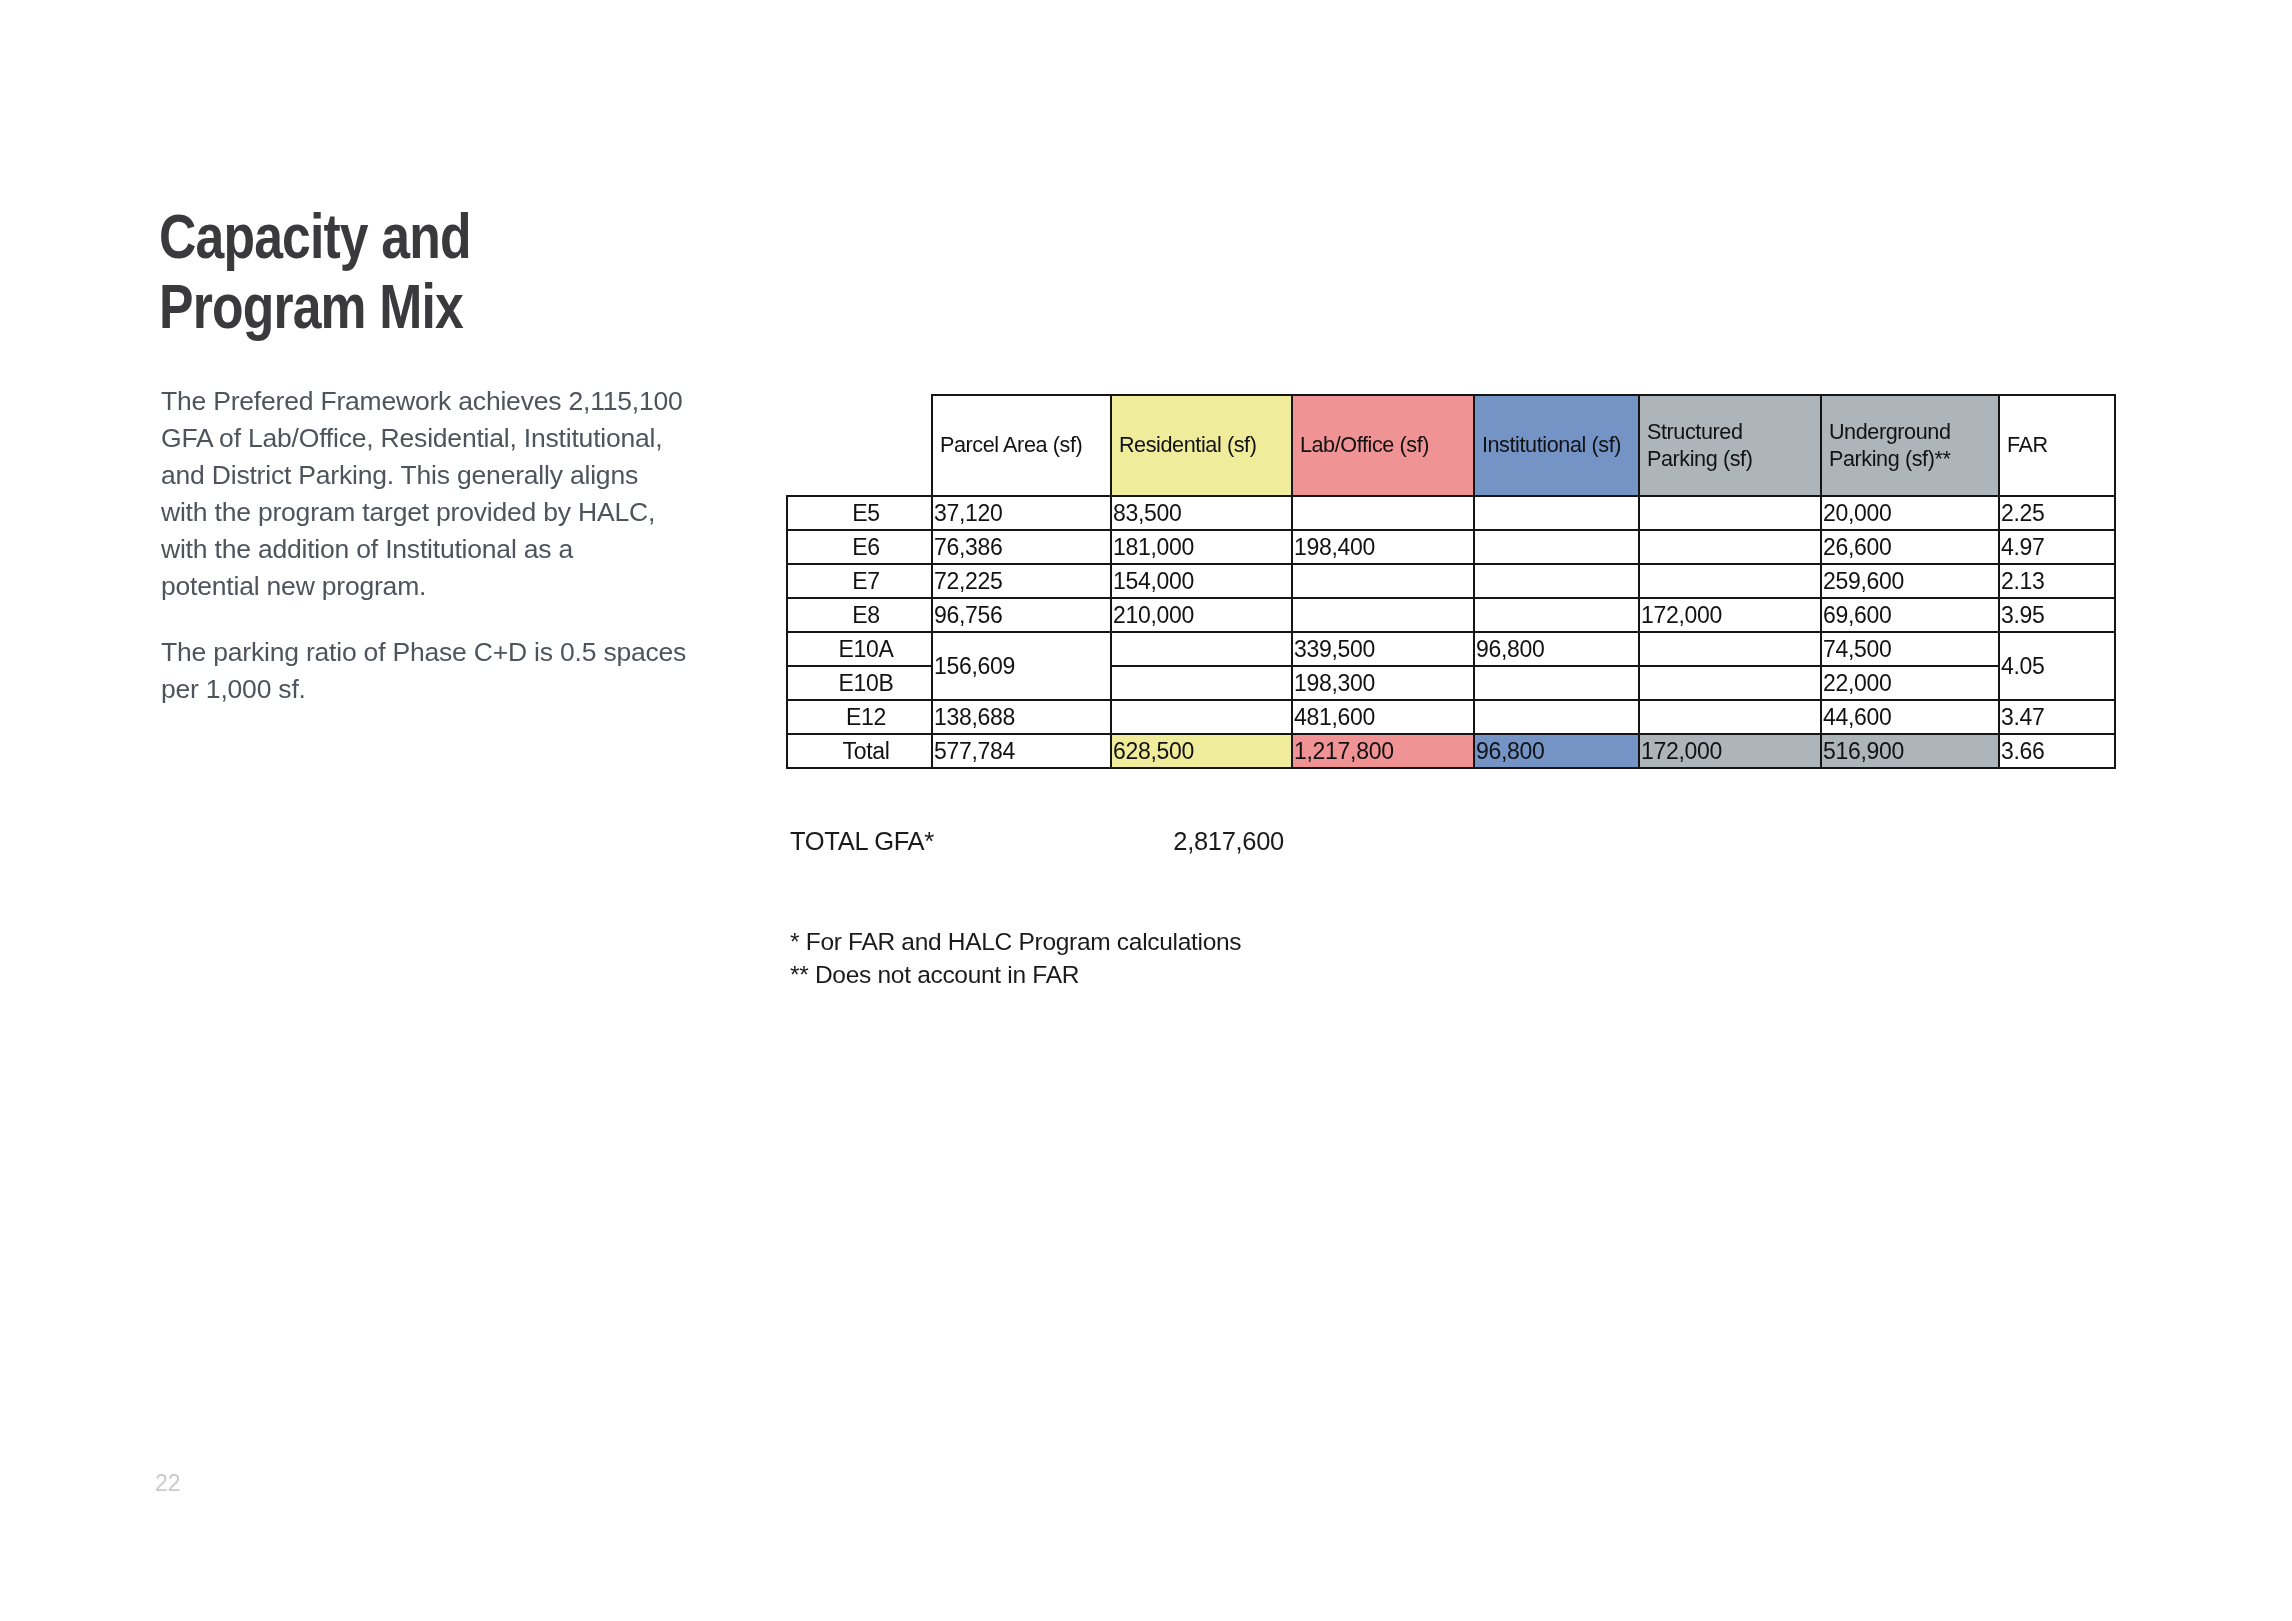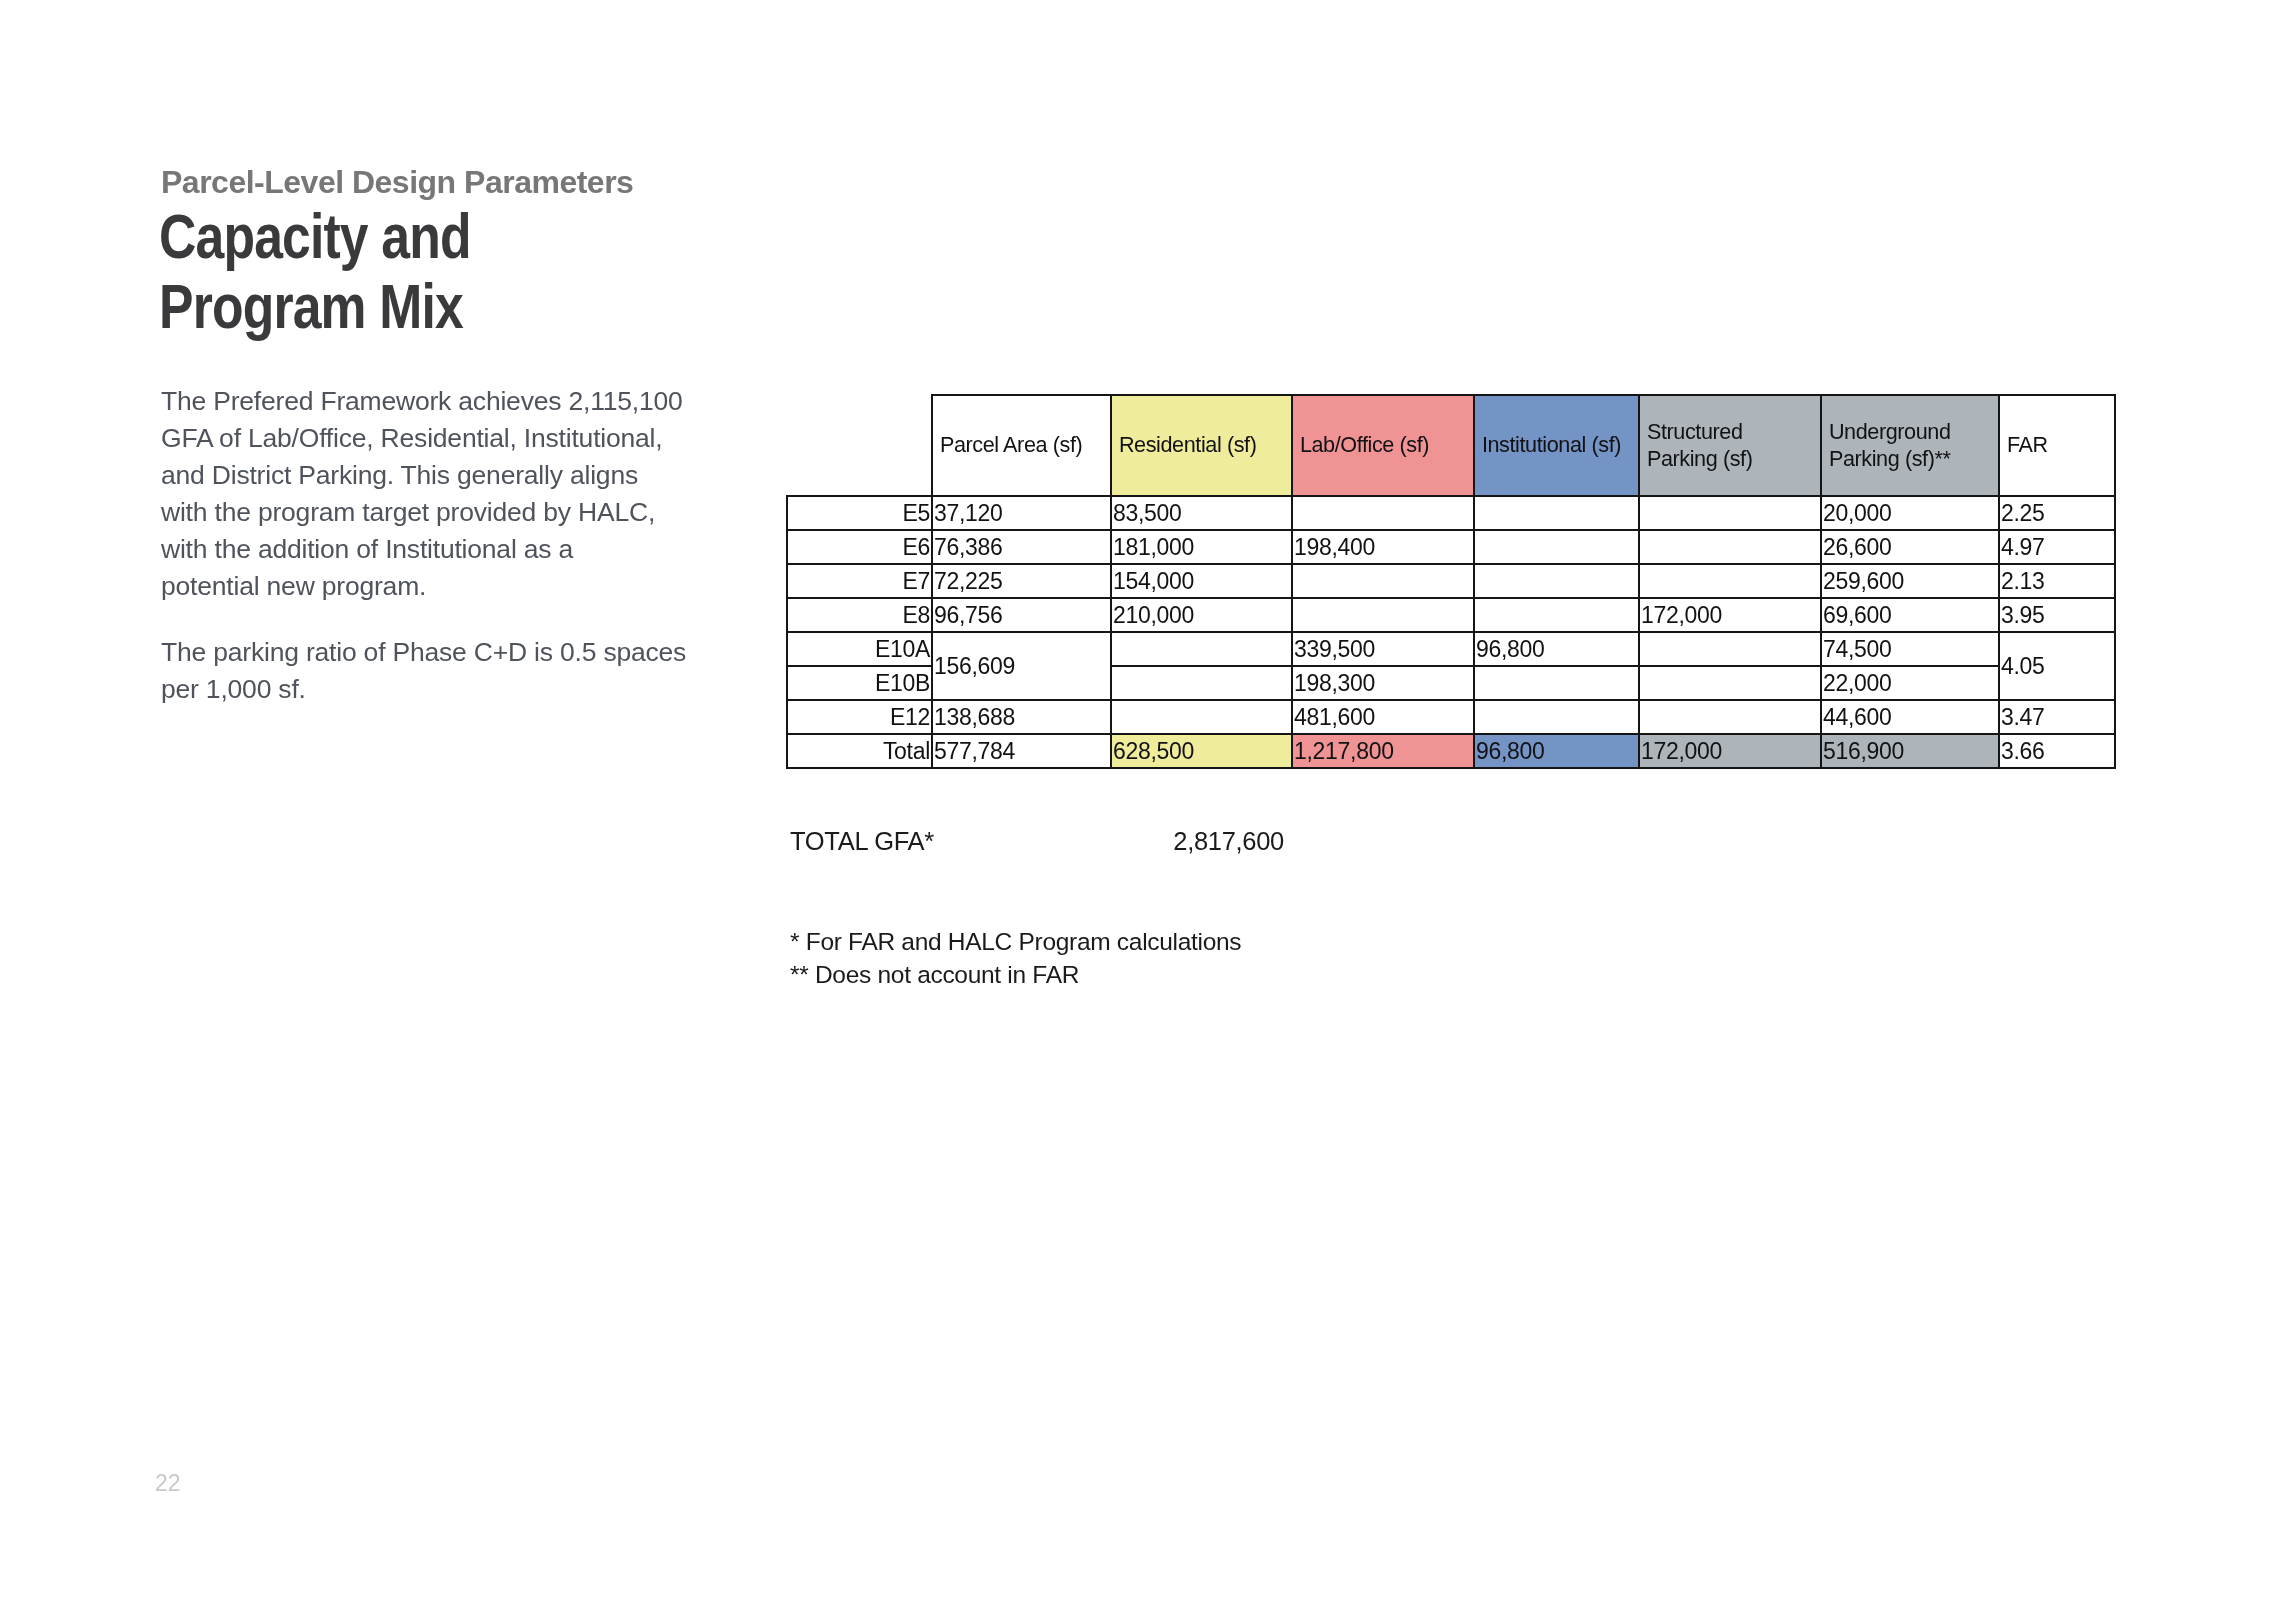--- a/index.html
+++ b/index.html
@@ -51,21 +51,21 @@
   table.cap th{
     font-weight:normal;font-size:21.6px;letter-spacing:-0.4px;
     color:#121214;text-align:left;vertical-align:middle;
     padding:2px 2.9px 2px 6.9px;line-height:26.5px;
   }
   table.cap th.corner{border:none;background:#ffffff;}
   table.cap td{
     font-size:23px;letter-spacing:-0.3px;color:#121214;
     vertical-align:middle;
   }
-  table.cap td.row-label{text-align:right;padding-left:14px;margin-top:40px;}
+  table.cap td.row-label{text-align:center;padding-left:14px;margin-top:40px;}
   table.cap td.num{padding-right:23px;}
   .bg-white{background:#ffffff;}
   .bg-yellow{background:var(--c-yellow);}
   .bg-red{background:var(--c-red);}
   .bg-blue{background:var(--c-blue);}
   .bg-gray{background:var(--c-gray);}
   .summary-label{
     position:absolute;left:790px;top:827px;
     font-size:25.5px;color:var(--c-ink);letter-spacing:-0.3px;
   }
@@ -81,21 +81,20 @@
   .page-number{
     position:absolute;left:155px;top:1470px;
     font-size:23px;color:var(--c-pagenum);
   }
 </style>
 </head>
 <body>
 
 <div class="page">
 
-  <div class="eyebrow">Parcel-Level Design Parameters</div>
 
   <div class="title">
     <div>Capacity and</div>
     <div>Program Mix</div>
   </div>
 
   <div class="bodytext">
     <p>The Prefered Framework achieves 2,115,100
 GFA of Lab/Office, Residential, Institutional,
 and District Parking.  This generally aligns

